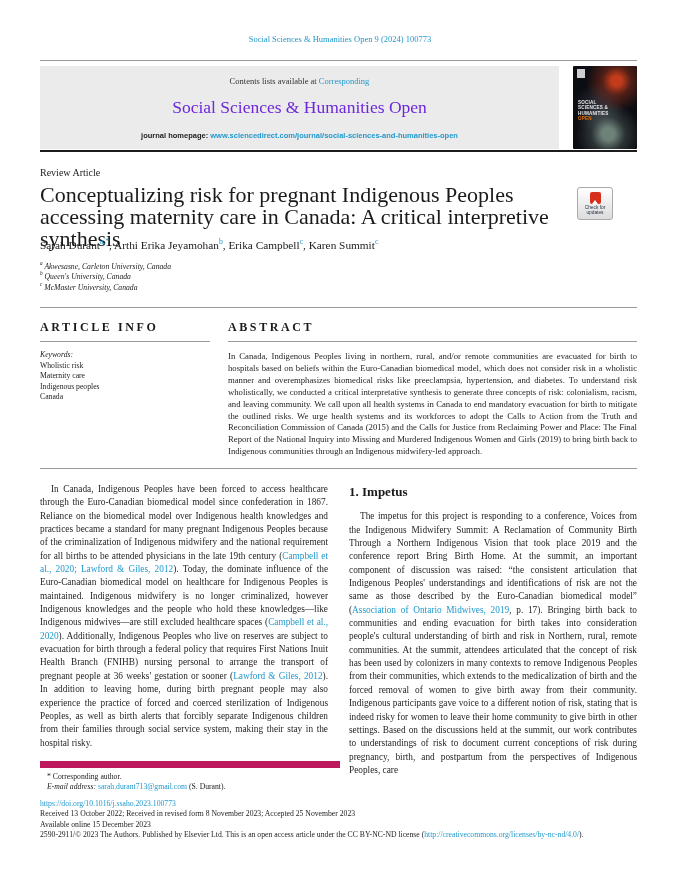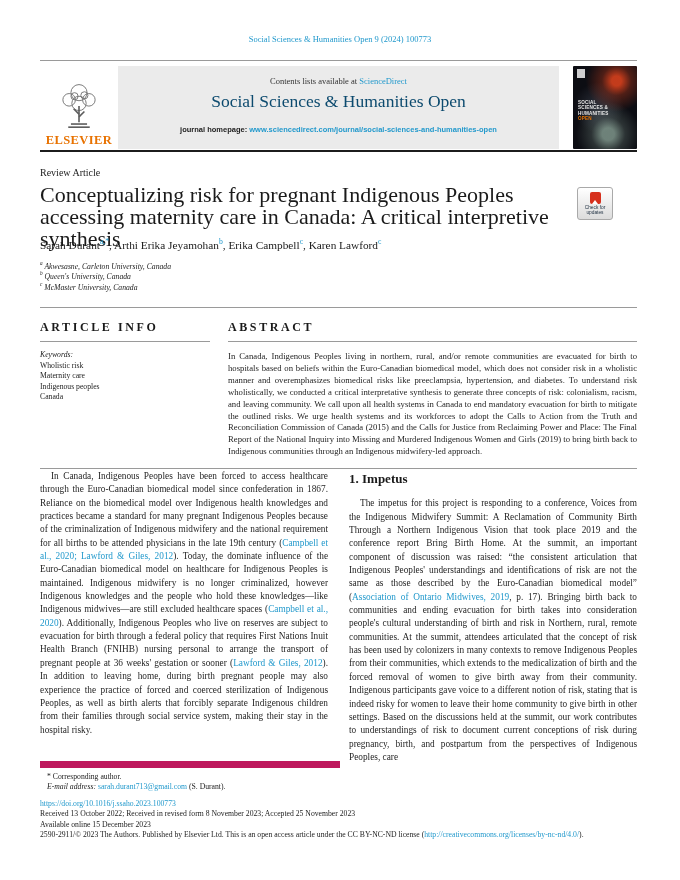--- a/index.html
+++ b/index.html
@@ -14,21 +14,21 @@
   
   .citation{top:34px;left:0;width:680px;text-align:center;font-size:8.5px;color:#2299cc;}
 
   
   .hdr-rule{top:60px;left:40px;width:597px;}
   .header-row{top:66px;left:40px;width:597px;height:83px;display:flex;}
   .logo-box{width:78px;background:#fff;display:flex;flex-direction:column;align-items:center;justify-content:flex-end;padding-bottom:1px;}
   .elsevier-word{color:#e87200;font-size:12.5px;font-weight:bold;letter-spacing:.4px;margin-top:-4px;}
   .band{flex:1;background:#ebebeb;text-align:center;padding-top:10px;}
   .contents-line{font-size:8.5px;color:#333;}
-  .journal-title{font-size:17.5px;color:#0c4a6e;margin-top:5px;}
+  .journal-title{font-size:17.5px;color:#6d28d9;margin-top:11px;}
   .homepage-line{font-family:"Liberation Sans",sans-serif;font-size:7.5px;font-weight:bold;color:#222;margin-top:13px;}
   .cover{width:64px;height:83px;margin-left:14px;position:relative;border-radius:1px;
     background:
       radial-gradient(circle at 68% 18%, rgba(205,62,28,.95) 0 6%, rgba(205,62,28,.35) 18%, rgba(205,62,28,0) 38%),
       radial-gradient(circle at 55% 82%, rgba(190,225,205,.55) 0 8%, rgba(190,225,205,.18) 22%, rgba(190,225,205,0) 42%),
       radial-gradient(circle at 40% 50%, rgba(120,130,150,.25) 0 10%, rgba(120,130,150,0) 45%),
       #0c0d13;}
   .cover-mark{position:absolute;top:3px;left:4px;width:8px;height:9px;background:rgba(255,255,255,.8);}
   .cover-text{position:absolute;top:34px;left:5px;font-family:"Liberation Sans",sans-serif;font-size:4.6px;line-height:5.4px;color:#e8e8e8;font-weight:bold;letter-spacing:.2px;}
   .cover-text .open{color:#e87200;}
@@ -52,64 +52,42 @@
   .info-grid{top:320px;left:40px;width:597px;display:flex;}
   .info-col{width:170px;margin-right:18px;}
   .abs-col{flex:1;}
   .sec-head{font-size:12px;font-weight:bold;letter-spacing:2.6px;color:#1a1a1a;padding-bottom:6px;border-bottom:1px solid #9a9a9a;}
   .kw{margin-top:8px;font-size:7.7px;line-height:10.6px;color:#222;}
   .abstract-text{margin-top:9px;font-size:8.7px;line-height:11.9px;text-align:justify;color:#1f1f1f;}
 
   .rule3{top:468px;left:40px;width:597px;}
 
   
-  .bodycols{top:470px;left:40px;width:597px;display:flex;gap:21px;}
+  .bodycols{top:483px;left:40px;width:597px;display:flex;gap:21px;}
   .col{width:291px;font-size:9.3px;line-height:13.35px;text-align:justify;color:#1f1f1f;}
   .col p{margin:0;text-indent:11px;}
   .sec-num-head{font-size:13px;font-weight:bold;margin:2px 0 12px 0;color:#1a1a1a;}
 
   
   .footnote{top:761px;left:40px;width:300px;font-size:7.7px;line-height:10.4px;color:#222;border-top:7px solid #be185d;padding-top:4px;}
   .footnote .in{padding-left:7px;}
 
   
   .footer{top:799px;left:40px;width:597px;font-size:7.7px;line-height:10.3px;color:#222;}
   .footer div{margin:0;}
 </style>
 </head>
 <body>
 
 <div class="abs citation">Social Sciences &amp; Humanities Open 9 (2024) 100773</div>
 <div class="abs rule hdr-rule"></div>
 
 <div class="abs header-row">
-  <div class="logo-box">
-    <span>
-      <svg width="54" height="52" viewBox="0 0 60 58">
-        <g fill="none" stroke="#7a7a7a" stroke-width="1.1">
-          <circle cx="30" cy="13" r="9"></circle>
-          <circle cx="19" cy="21" r="7"></circle>
-          <circle cx="41" cy="21" r="7"></circle>
-          <circle cx="30" cy="25" r="8"></circle>
-          <circle cx="25" cy="17" r="4"></circle>
-          <circle cx="36" cy="16" r="4"></circle>
-        </g>
-        <g fill="none" stroke="#5d5d5d" stroke-width="1.8">
-          <path d="M30 28 L30 46"></path>
-          <path d="M30 37 L24 31"></path>
-          <path d="M30 40 L36 34"></path>
-          <path d="M21 48 h18"></path>
-          <path d="M18 51.5 h24"></path>
-        </g>
-      </svg>
-    </span>
-    <div class="elsevier-word">ELSEVIER</div>
-  </div>
   <div class="band">
-    <div class="contents-line"><span>Contents lists available at </span><span class="lnk">ScienceDirect</span></div>
+    <div class="contents-line"><span>Contents lists available at </span><span class="lnk">Corresponding</span></div>
     <div class="journal-title">Social Sciences &amp; Humanities Open</div>
     <div class="homepage-line"><span>journal homepage: </span><span class="lnk">www.sciencedirect.com/journal/social-sciences-and-humanities-open</span></div>
   </div>
   <div class="cover">
     <div class="cover-mark"></div>
     <div class="cover-text">
       <div>SOCIAL</div>
       <div>SCIENCES &amp;</div>
       <div>HUMANITIES</div>
       <div class="open">OPEN</div>
@@ -119,21 +97,21 @@
 <div class="abs rule-dark hdr-rule-dark"></div>
 
 <div class="abs article-type">Review Article</div>
 <h1 class="abs article-title" style="margin:0;font-weight:normal;">Conceptualizing risk for pregnant Indigenous Peoples accessing maternity care in Canada: A critical interpretive synthesis</h1>
 
 <div class="abs badge">
   <span class="cm"></span>
   <span class="badge-label">Check for updates</span>
 </div>
 
-<div class="abs authors"><span>Sarah Durant</span><sup class="lnk">a,*</sup><span>, Arthi Erika Jeyamohan</span><sup class="lnk">b</sup><span>, Erika Campbell</span><sup class="lnk">c</sup><span>, Karen Lawford</span><sup class="lnk">c</sup></div>
+<div class="abs authors"><span>Sarah Durant</span><sup class="lnk">a,*</sup><span>, Arthi Erika Jeyamohan</span><sup class="lnk">b</sup><span>, Erika Campbell</span><sup class="lnk">c</sup><span>, Karen Summit</span><sup class="lnk">c</sup></div>
 
 <div class="abs affils">
   <div><sup>a</sup><span> Akwesasne, Carleton University, Canada</span></div>
   <div><sup>b</sup><span> Queen's University, Canada</span></div>
   <div><sup>c</sup><span> McMaster University, Canada</span></div>
 </div>
 
 <div class="abs rule rule2"></div>
 
 <div class="abs info-grid">

